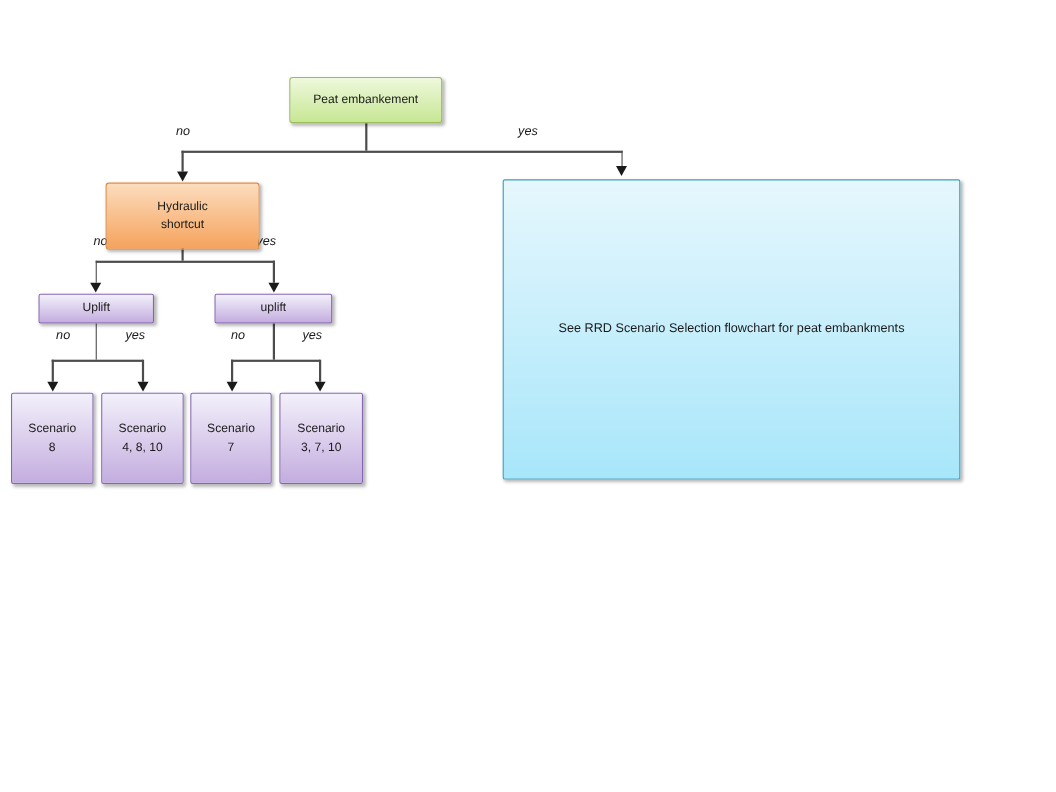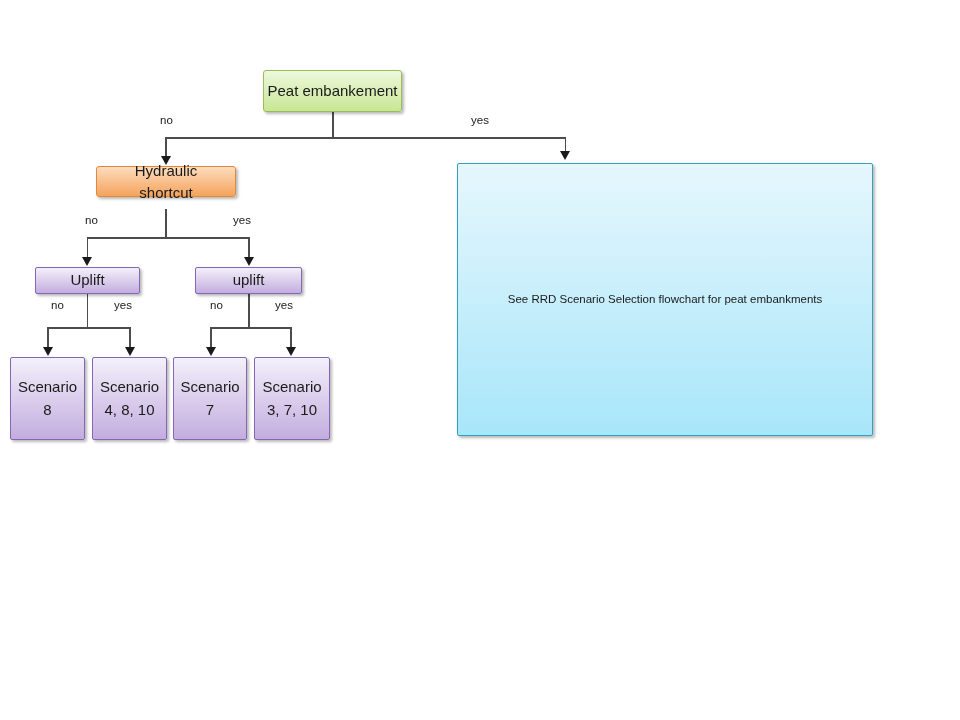--- a/index.html
+++ b/index.html
@@ -15,35 +15,35 @@
     background: #ffffff;
     overflow: hidden;
   }
   
   .box {
     position: absolute;
     display: flex;
     align-items: center;
     justify-content: center;
     text-align: center;
-    font-size: 15px;
+    font-size: 11px;
     line-height: 1.5;
     color: #1a1a1a;
     border-radius: 3px;
     box-shadow: 2px 2px 3px rgba(0,0,0,0.28);
     white-space: pre-line;
     box-sizing: border-box;
   }
   .box-green {
     left: 263px; top: 70px; width: 139px; height: 42px;
     background: linear-gradient(to bottom, var(--green-fill-top, #eef8dc), var(--green-fill-bottom, #c7e794));
     border: 1.5px solid var(--green-border, #9bbb59);
   }
   .box-orange {
-    left: 96px; top: 166px; width: 140px; height: 31px;
+    left: 96px; top: 166px; width: 140px; height: 61px;
     background: linear-gradient(to bottom, var(--orange-fill-top, #fcdcbe), var(--orange-fill-bottom, #f5a35c));
     border: 1.5px solid var(--orange-border, #e0893c);
     line-height: 1.45;
   }
   .box-purple {
     background: linear-gradient(to bottom, var(--purple-fill-top, #f3f0fa), var(--purple-fill-bottom, #c3addf));
     border: 1.5px solid var(--purple-border, #8466b4);
     border-radius: 2px;
   }
   .box-uplift-left  { left: 35px;  top: 267px; width: 105px; height: 27px; }
@@ -73,20 +73,21 @@
     width: 0; height: 0;
     border-left: 5px solid transparent;
     border-right: 5px solid transparent;
     border-top: 9px solid var(--arrow-color, #1a1a1a);
   }
   
   .lbl {
     position: absolute;
     font-size: 11.5px;
     color: #1a1a1a;
+    font-style: italic;
   }
 </style>
 </head>
 <body>
 
 <div class="canvas">
 
   <div class="line v" style="left:332px; top:112px; height:25px;"></div>
   <div class="line h" style="left:165px; top:137px; width:401px;"></div>
   <div class="line v" style="left:165px; top:137px; height:19px;"></div>

